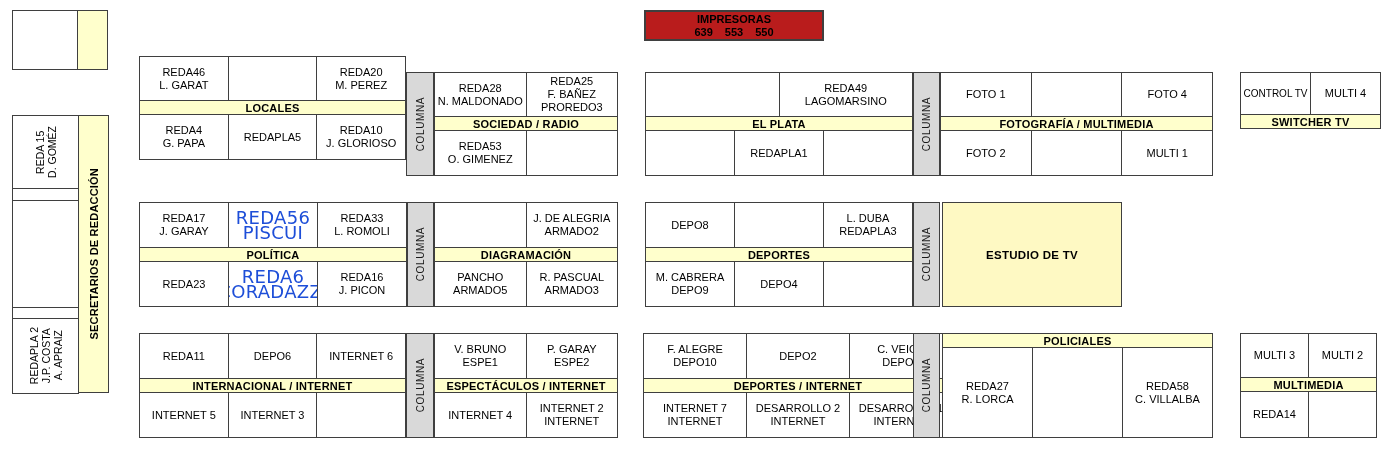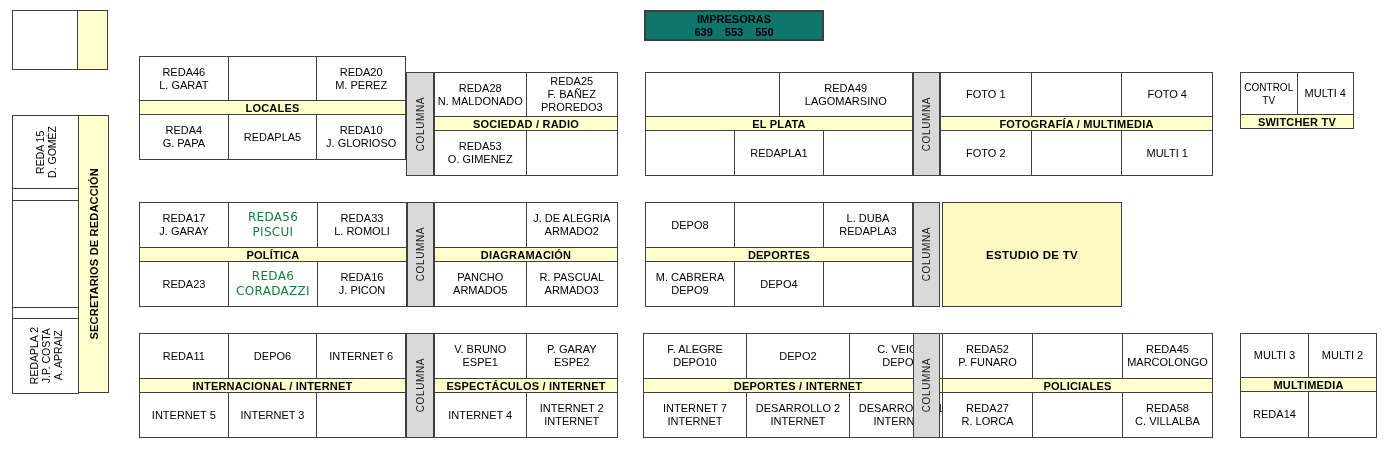--- a/index.html
+++ b/index.html
@@ -9,40 +9,40 @@
   
   .grp { position: absolute; border: 1px solid #3f3f3f; background: #fff; display: flex; flex-direction: column; }
   .row { display: flex; flex: 1; }
   .row.rtop { flex: 0 0 44px; border-bottom: 1px solid #3f3f3f; }
   .cell {
     flex: 1; display: flex; align-items: center; justify-content: center;
     text-align: center; font-size: 11px; line-height: 13px;
     white-space: pre-line; border-right: 1px solid #3f3f3f; overflow: hidden;
   }
   .cell:last-child { border-right: none; }
-  .cell.alt { font-family: "DejaVu Sans", sans-serif; font-size: 12px; line-height: 15px; color: #15803d; letter-spacing: 0.3px; }
+  .cell.alt { font-family: "DejaVu Sans", sans-serif; font-size: 18px; line-height: 15px; color: #1d4ed8; letter-spacing: 0.3px; }
   .hdr {
     flex: 0 0 14px; background: #FFFFCC; border-bottom: 1px solid #3f3f3f;
     display: flex; align-items: center; justify-content: center;
     font-size: 11px; font-weight: bold; letter-spacing: 0.2px;
   }
   .grp.no-bottom .hdr { border-bottom: none; }
 
   
   .columna {
     position: absolute; background: #D9D9D9; border: 1px solid #3f3f3f;
     display: flex; align-items: center; justify-content: center;
   }
   .vtext { writing-mode: vertical-rl; transform: rotate(180deg); white-space: pre-line; text-align: center; }
   .columna .vtext { font-size: 10px; letter-spacing: 0.6px; color: #1a1a1a; }
 
   
   .printers {
     position: absolute; left: 644px; top: 10px; width: 180px; height: 31px;
-    background: #0f766e; border: 2px solid #3f3f3f;
+    background: #b91c1c; border: 2px solid #3f3f3f;
     display: flex; flex-direction: column; align-items: center; justify-content: center;
     font-weight: bold; font-size: 11px; line-height: 13px;
   }
   .printers .nums { word-spacing: 9px; text-align: center; }
 
   
   .tl-box { position: absolute; left: 12px; top: 10px; width: 96px; height: 60px; border: 1px solid #3f3f3f; display: flex; }
   .tl-box .white-part { flex: 1; background: #fff; }
   .tl-box .yellow-part { flex: 0 0 30px; background: #FFFFCC; border-left: 1px solid #3f3f3f; }
 
@@ -165,21 +165,21 @@
       <div class="cell">FOTO 4</div>
     </div>
     <div class="hdr">FOTOGRAFÍA / MULTIMEDIA</div>
     <div class="row">
       <div class="cell">FOTO 2</div>
       <div class="cell"></div>
       <div class="cell">MULTI 1</div>
     </div>
   </div>
 
-  <div class="grp no-bottom" style="left:1240px;top:72px;width:114px;height:57px">
+  <div class="grp no-bottom" style="left:1240px;top:72px;width:141px;height:57px">
     <div class="row rtop" style="flex:0 0 42px">
       <div class="cell" style="font-size:10px">CONTROL TV</div>
       <div class="cell">MULTI 4</div>
     </div>
     <div class="hdr" style="flex:1">SWITCHER TV</div>
   </div>
 
   <div class="grp" style="left:139px;top:202px;width:268px;height:105px">
     <div class="row rtop" style="flex:0 0 45px">
       <div class="cell">REDA17
@@ -290,27 +290,20 @@
       <div class="cell">DESARROLLO 1
 INTERNET</div>
     </div>
   </div>
 
   <div class="columna" style="left:913px;top:333px;width:27px;height:105px">
     <span class="vtext">COLUMNA</span>
   </div>
 
   <div class="grp" style="left:942px;top:333px;width:271px;height:105px">
-    <div class="row rtop" style="flex:0 0 45px">
-      <div class="cell">REDA52
-P. FUNARO</div>
-      <div class="cell"></div>
-      <div class="cell">REDA45
-MARCOLONGO</div>
-    </div>
     <div class="hdr">POLICIALES</div>
     <div class="row">
       <div class="cell">REDA27
 R. LORCA</div>
       <div class="cell"></div>
       <div class="cell">REDA58
 C. VILLALBA</div>
     </div>
   </div>
 

